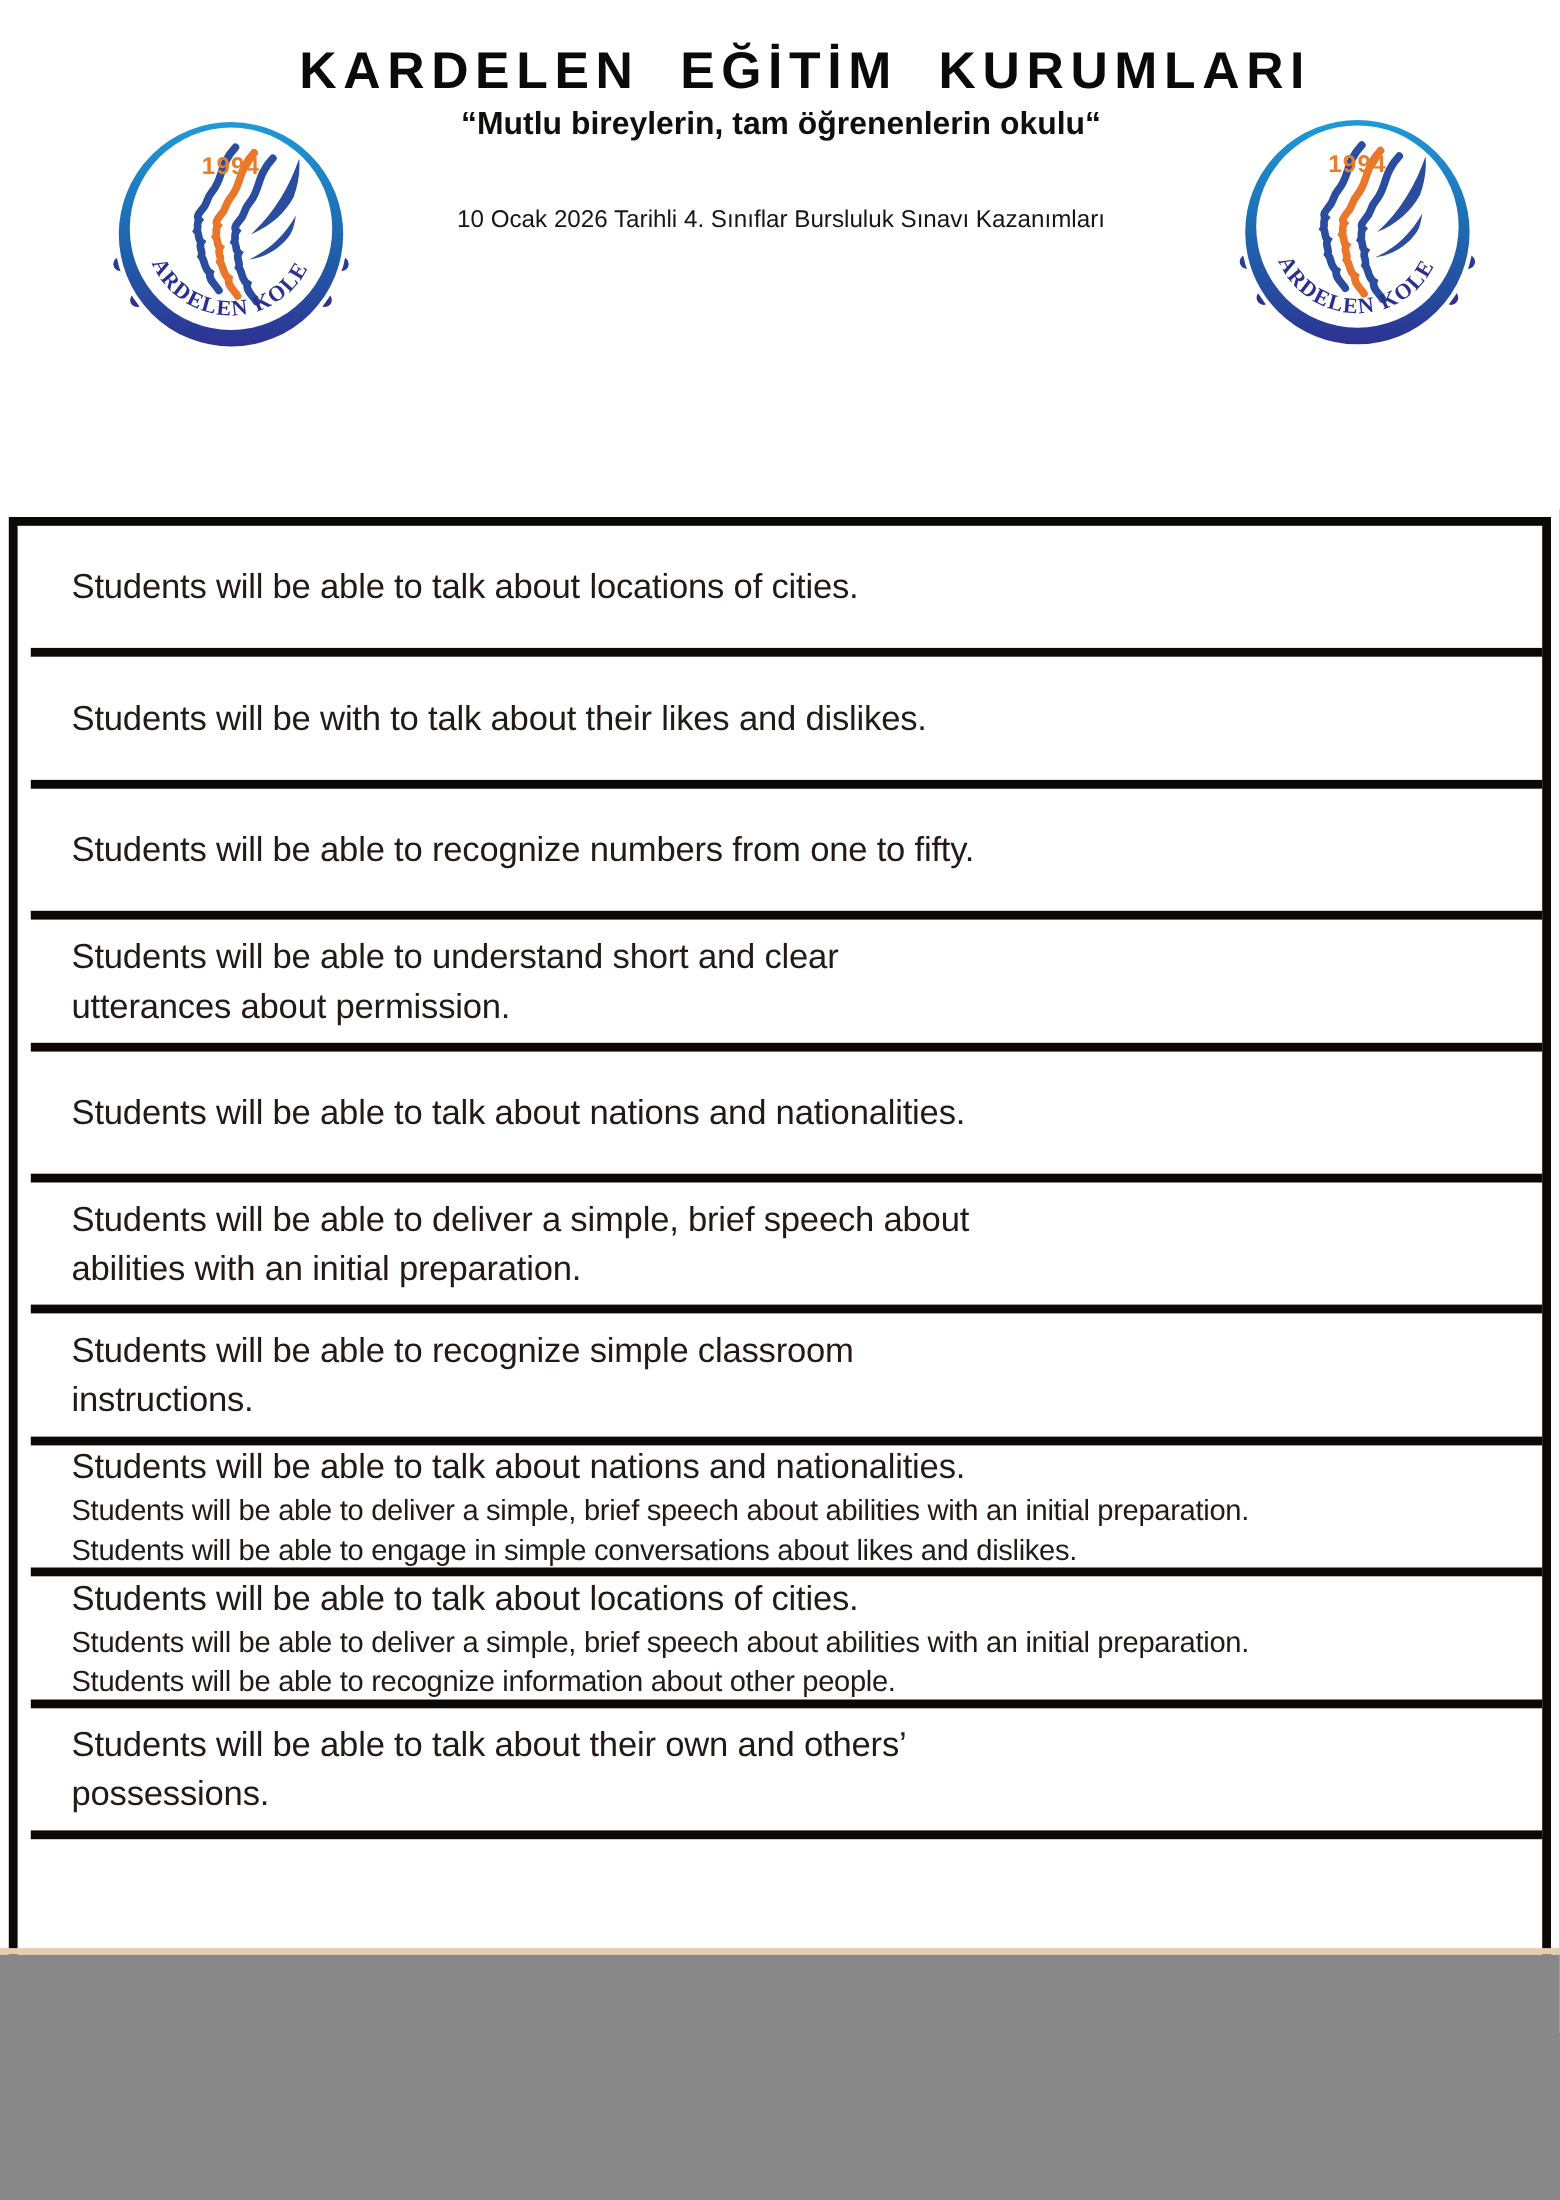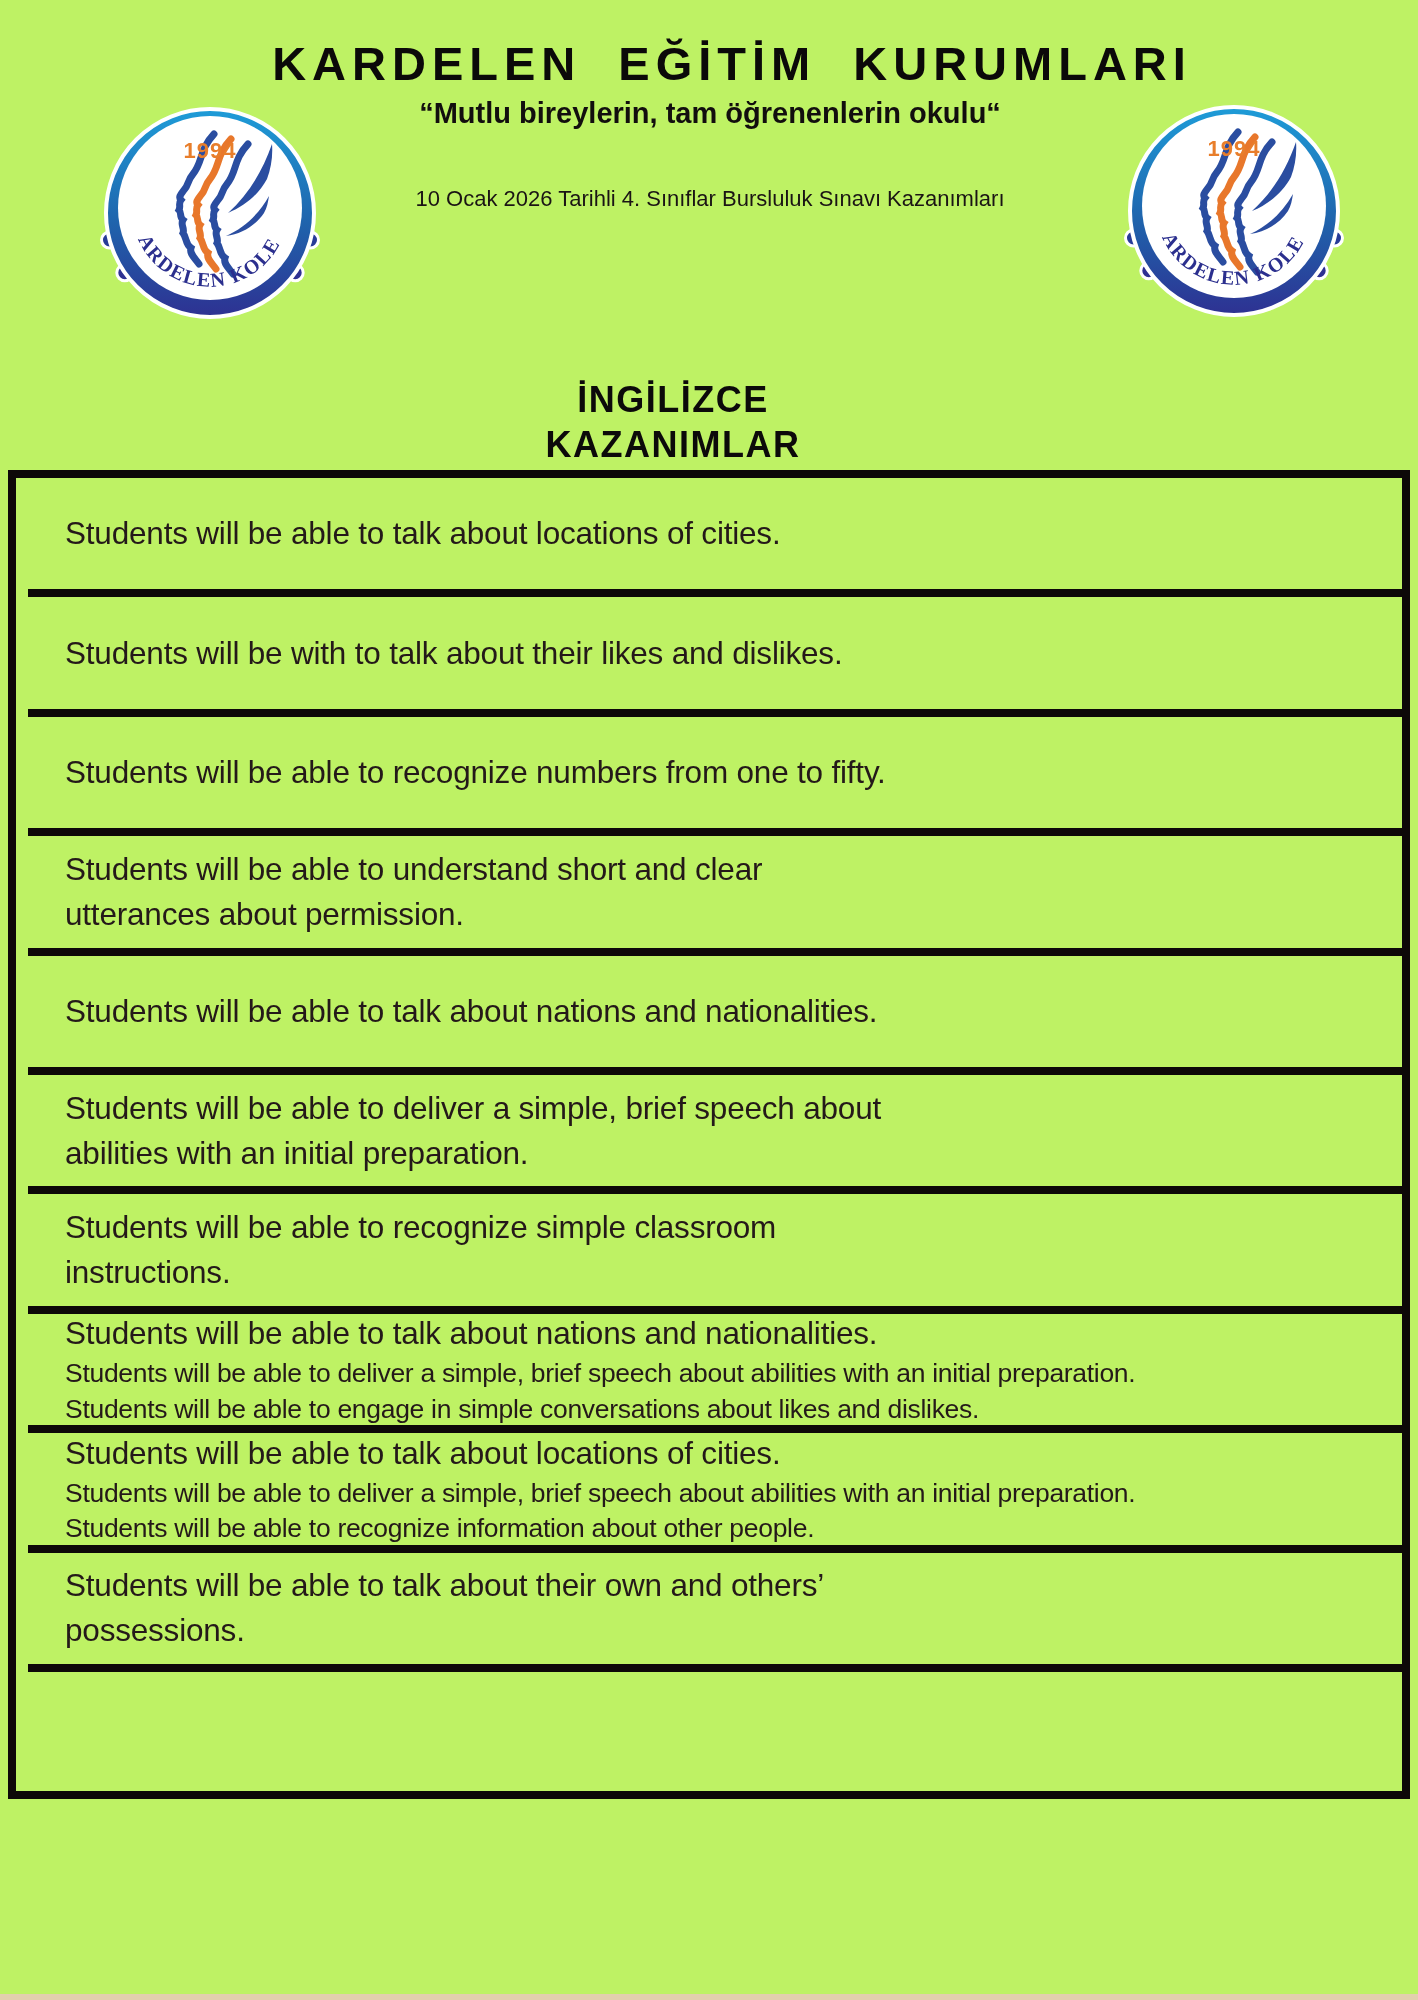--- a/index.html
+++ b/index.html
@@ -1,20 +1,20 @@
 <!DOCTYPE html>
 <html><head>
 <meta charset="utf-8">
 <style>
   html,body{margin:0;padding:0;background:#888;}
   *{box-sizing:border-box;}
   .page{
     position:relative;
-    width:1418px;height:2000px;
-    background:#bef264;
+    width:1418px;height:1777px;
+    background:#ffffff;
     overflow:hidden;
     font-family:"Liberation Sans",sans-serif;
     color:#161010;
   }
   .main-title{
     position:absolute;top:36px;left:46px;width:1372px;
     text-align:center;
     font-size:47px;font-weight:bold;color:#0B0909;
     letter-spacing:6px;word-spacing:18px;
     white-space:nowrap;
@@ -112,24 +112,20 @@
       <text x="110" y="54" text-anchor="middle" font-family="Liberation Sans, sans-serif" font-size="22" font-weight="bold" fill="#E87E2B" letter-spacing="1">1994</text>
       <text font-family="Liberation Serif, serif" font-size="20" font-weight="bold" fill="#2B2F8E" letter-spacing="1.5">
         <textPath href="#arcR" startOffset="50%" text-anchor="middle">KARDELEN KOLEJİ</textPath>
       </text>
     </svg>
   </div>
 
   <div class="hdr-center slogan">“Mutlu bireylerin, tam öğrenenlerin okulu“</div>
   <div class="hdr-center date-line">10 Ocak 2026 Tarihli 4. Sınıflar Bursluluk Sınavı Kazanımları</div>
 
-  <div class="section-heading">
-    <div>İNGİLİZCE</div>
-    <div>KAZANIMLAR</div>
-  </div>
 
   <div class="outcomes" id="outcomes-table">
       <div class="row">
         <div class="line lg">Students will be able to talk about locations of cities.</div>
       </div>
       <div class="row">
         <div class="line lg">Students will be with to talk about their likes and dislikes.</div>
       </div>
       <div class="row">
         <div class="line lg">Students will be able to recognize numbers from one to fifty.</div>

